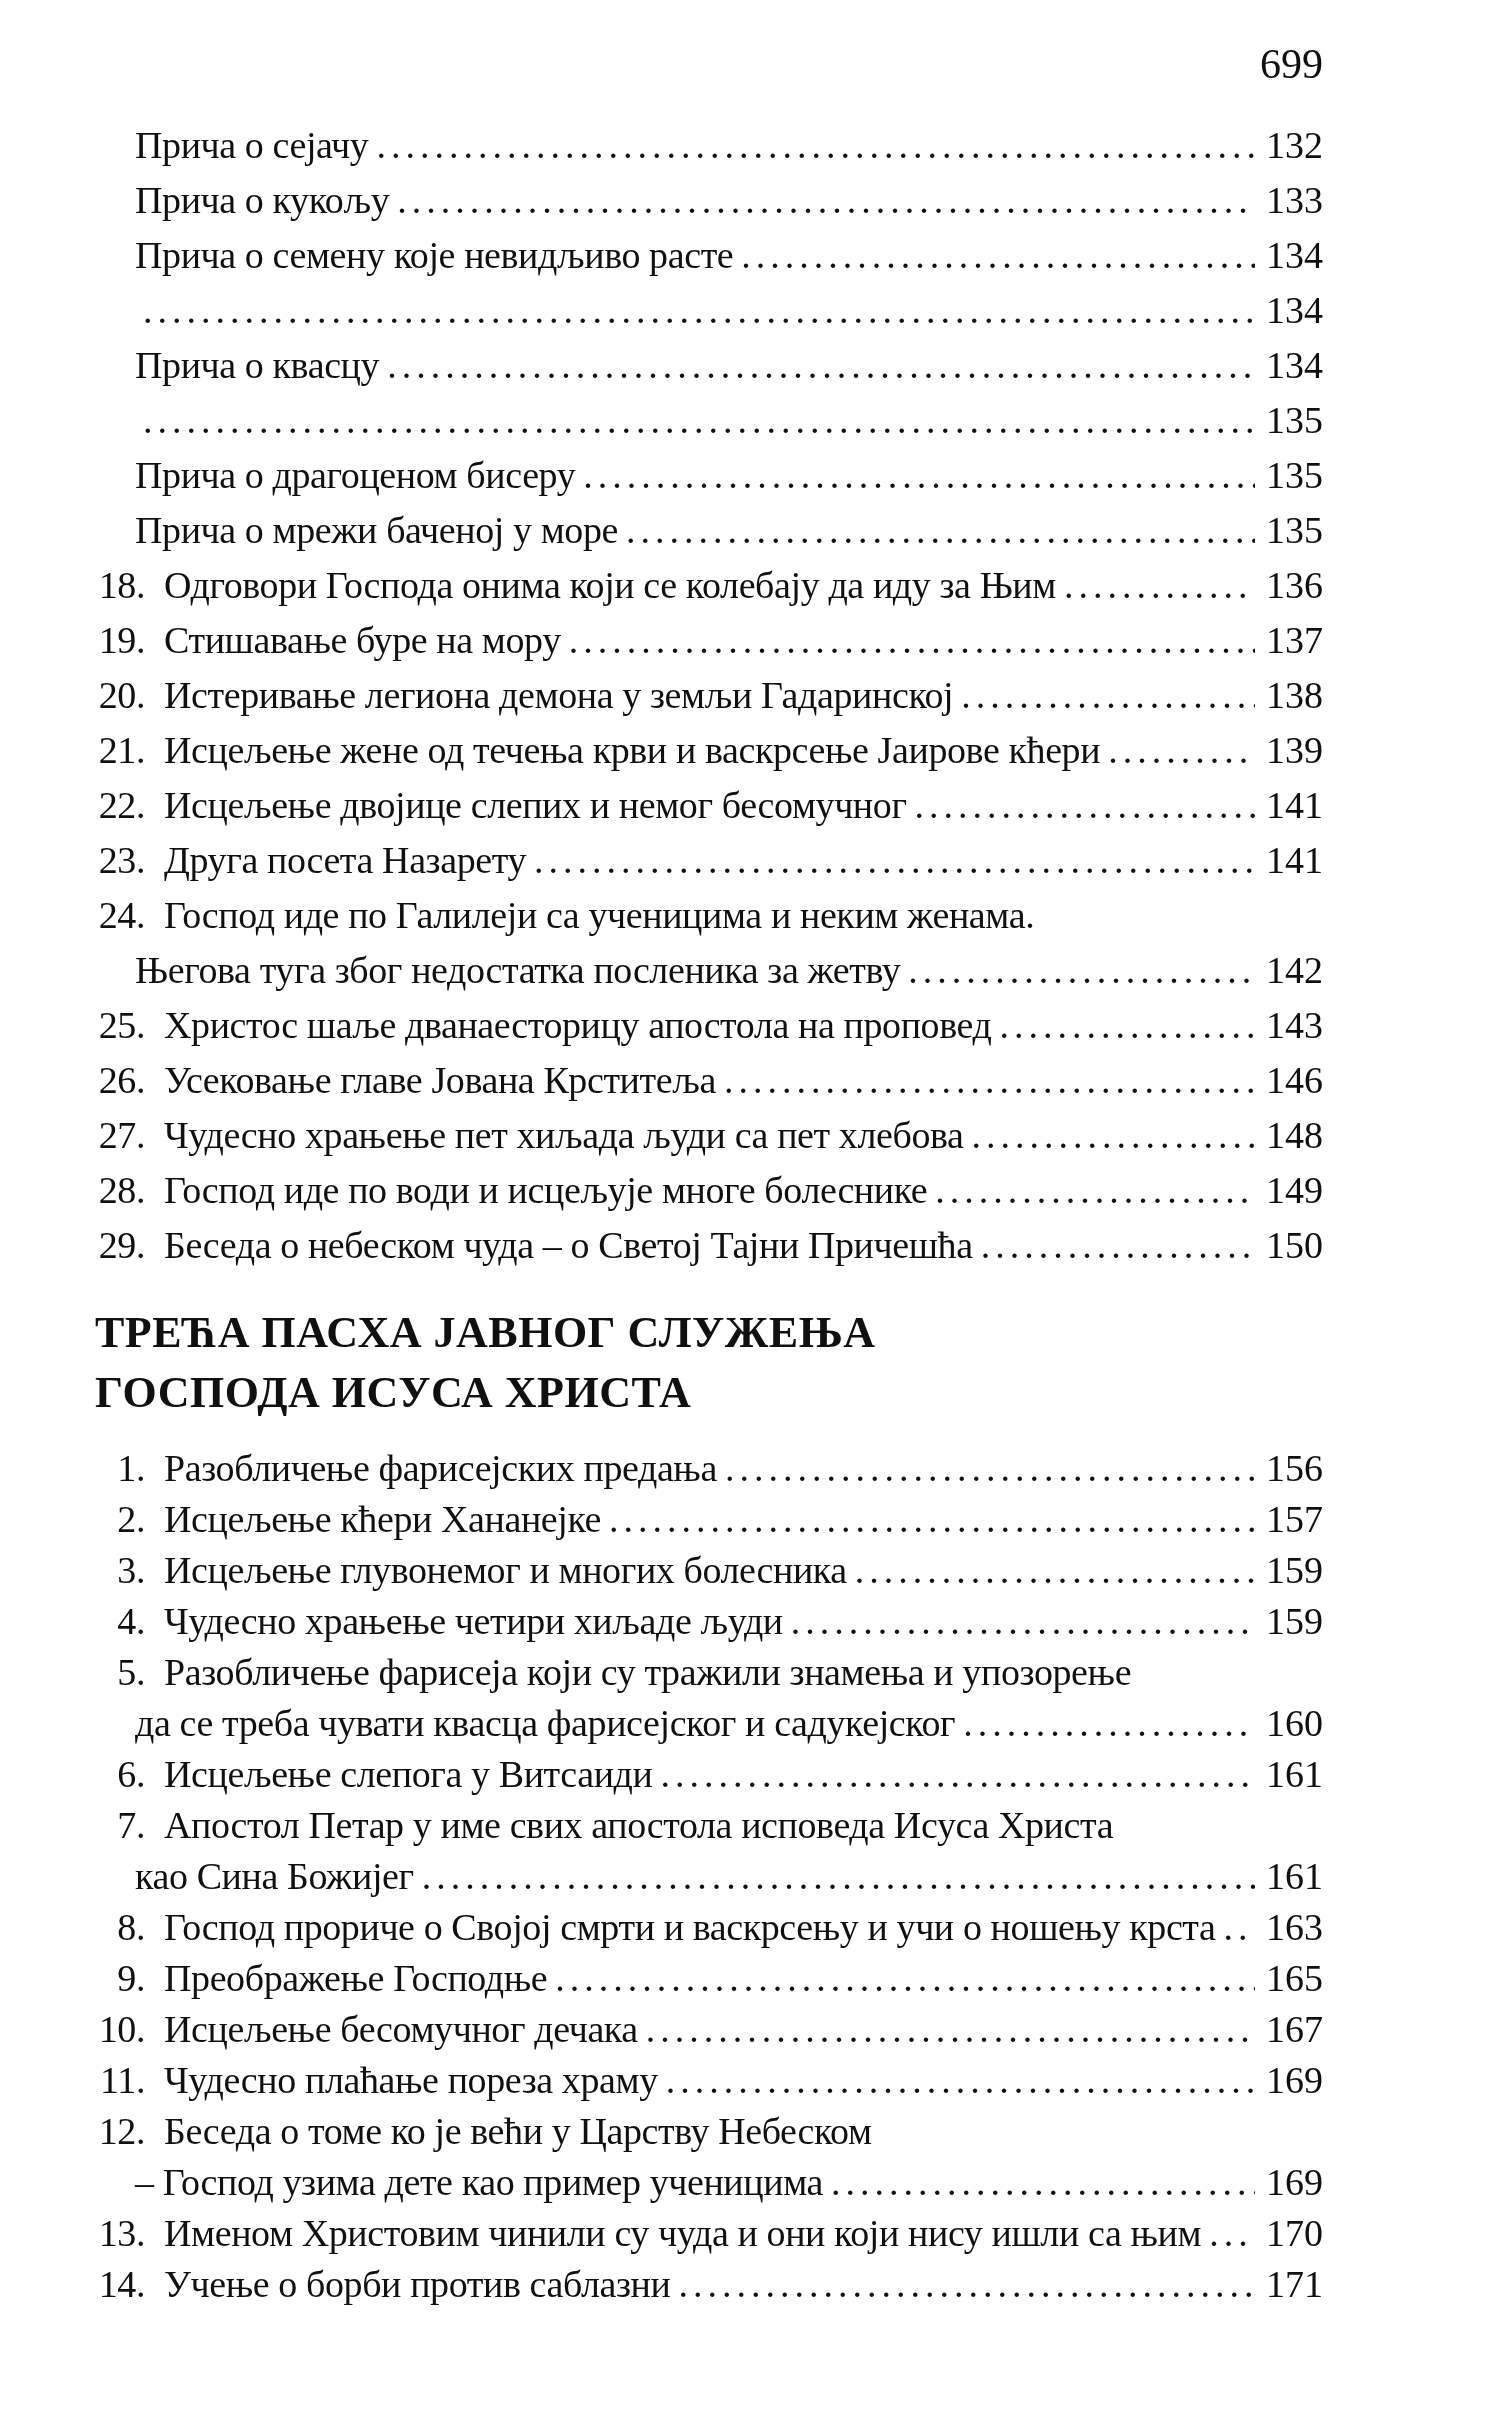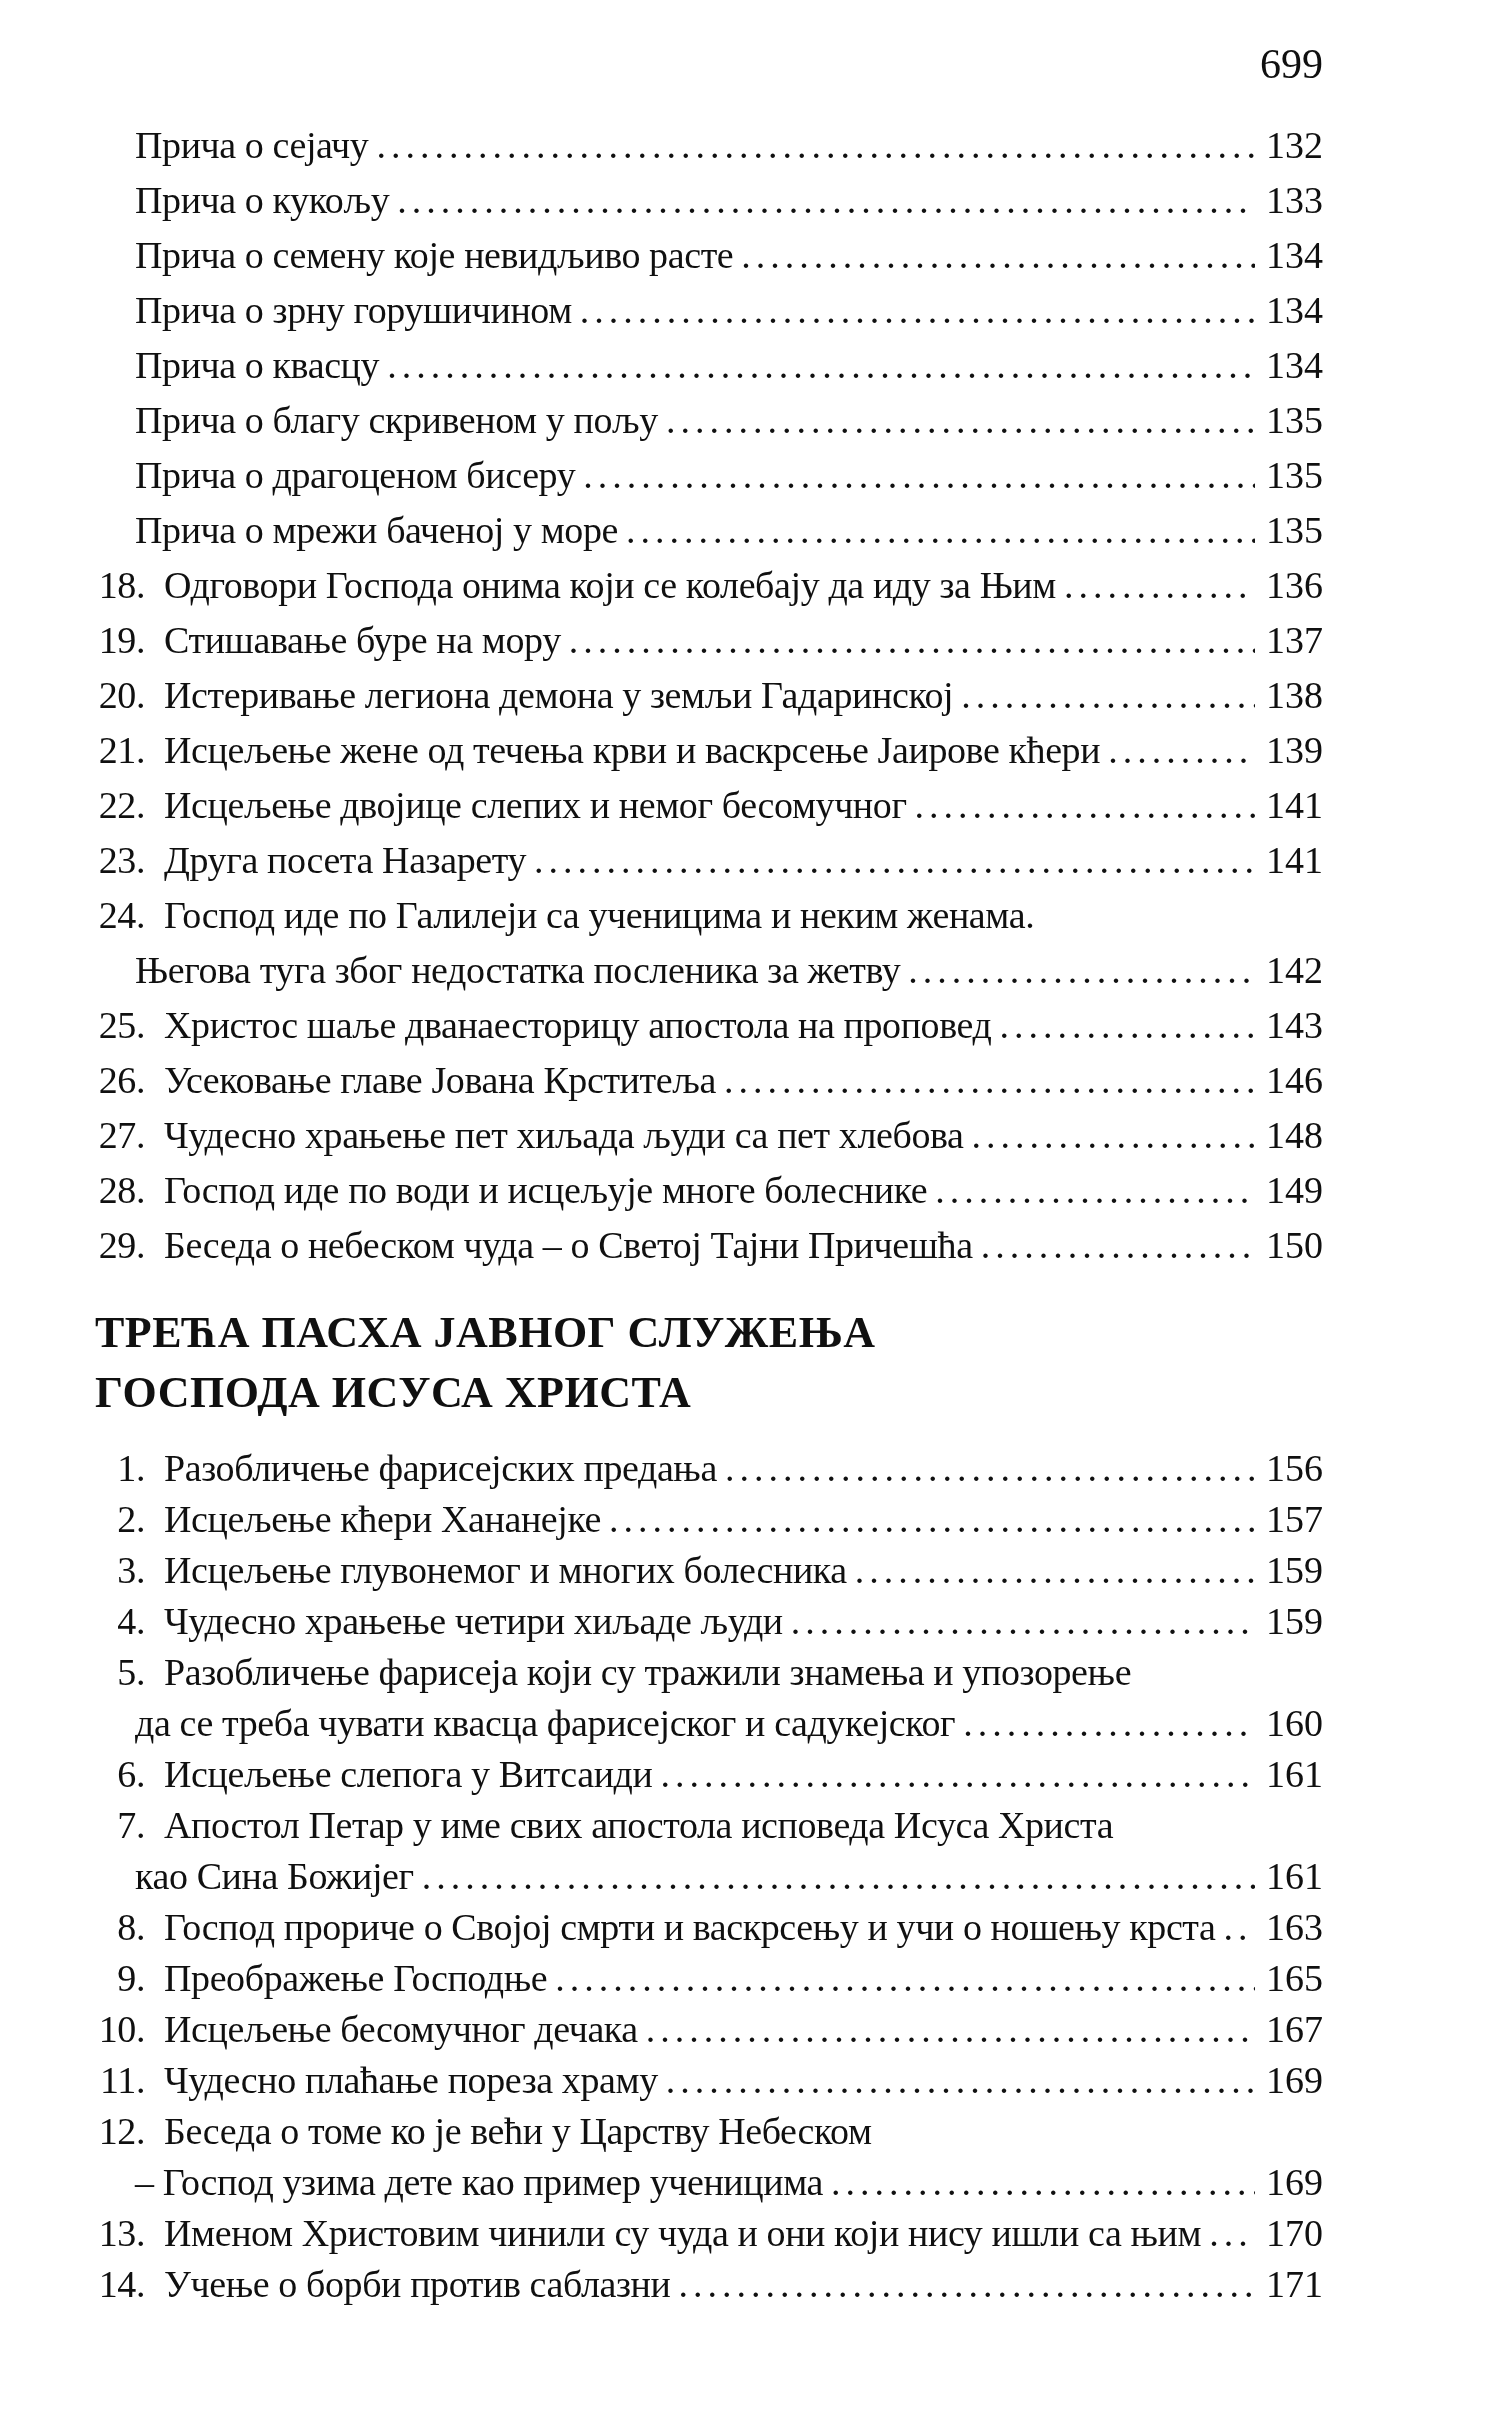--- a/index.html
+++ b/index.html
@@ -71,31 +71,29 @@
         <span class="txt">Прича о кукољу</span>
         <span class="leader"></span>
         <span class="pg">133</span>
       </div>
       <div class="row plain">
         <span class="txt">Прича о семену које невидљиво расте</span>
         <span class="leader"></span>
         <span class="pg">134</span>
       </div>
       <div class="row plain">
-        <span class="txt">Прича о зрну горушичином</span>
         <span class="leader"></span>
         <span class="pg">134</span>
       </div>
       <div class="row plain">
         <span class="txt">Прича о квасцу</span>
         <span class="leader"></span>
         <span class="pg">134</span>
       </div>
       <div class="row plain">
-        <span class="txt">Прича о благу скривеном у пољу</span>
         <span class="leader"></span>
         <span class="pg">135</span>
       </div>
       <div class="row plain">
         <span class="txt">Прича о драгоценом бисеру</span>
         <span class="leader"></span>
         <span class="pg">135</span>
       </div>
       <div class="row plain">
         <span class="txt">Прича о мрежи баченој у море</span>

